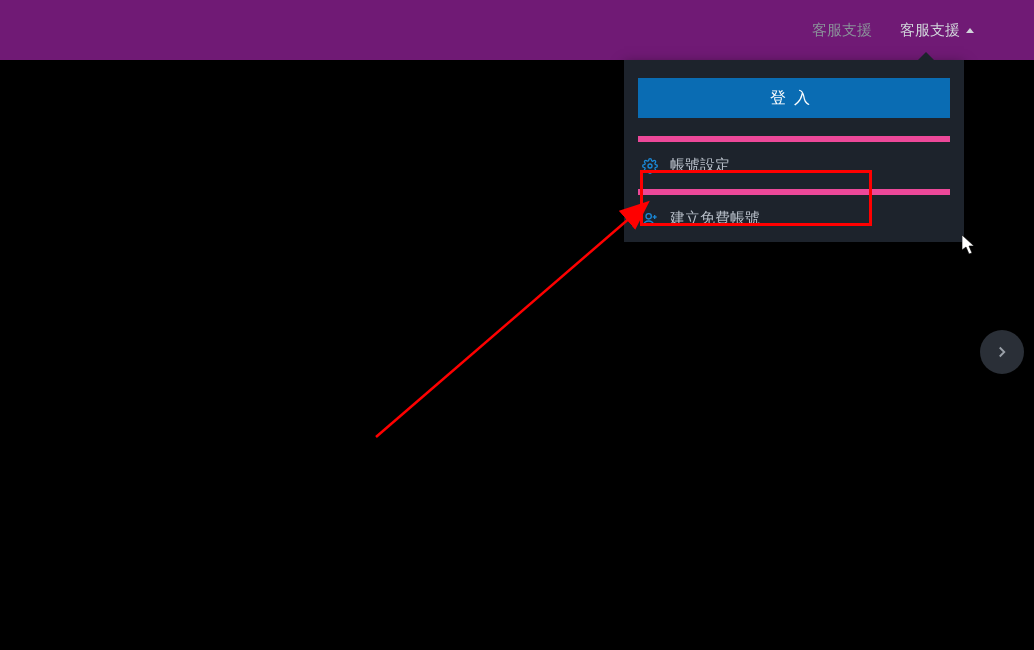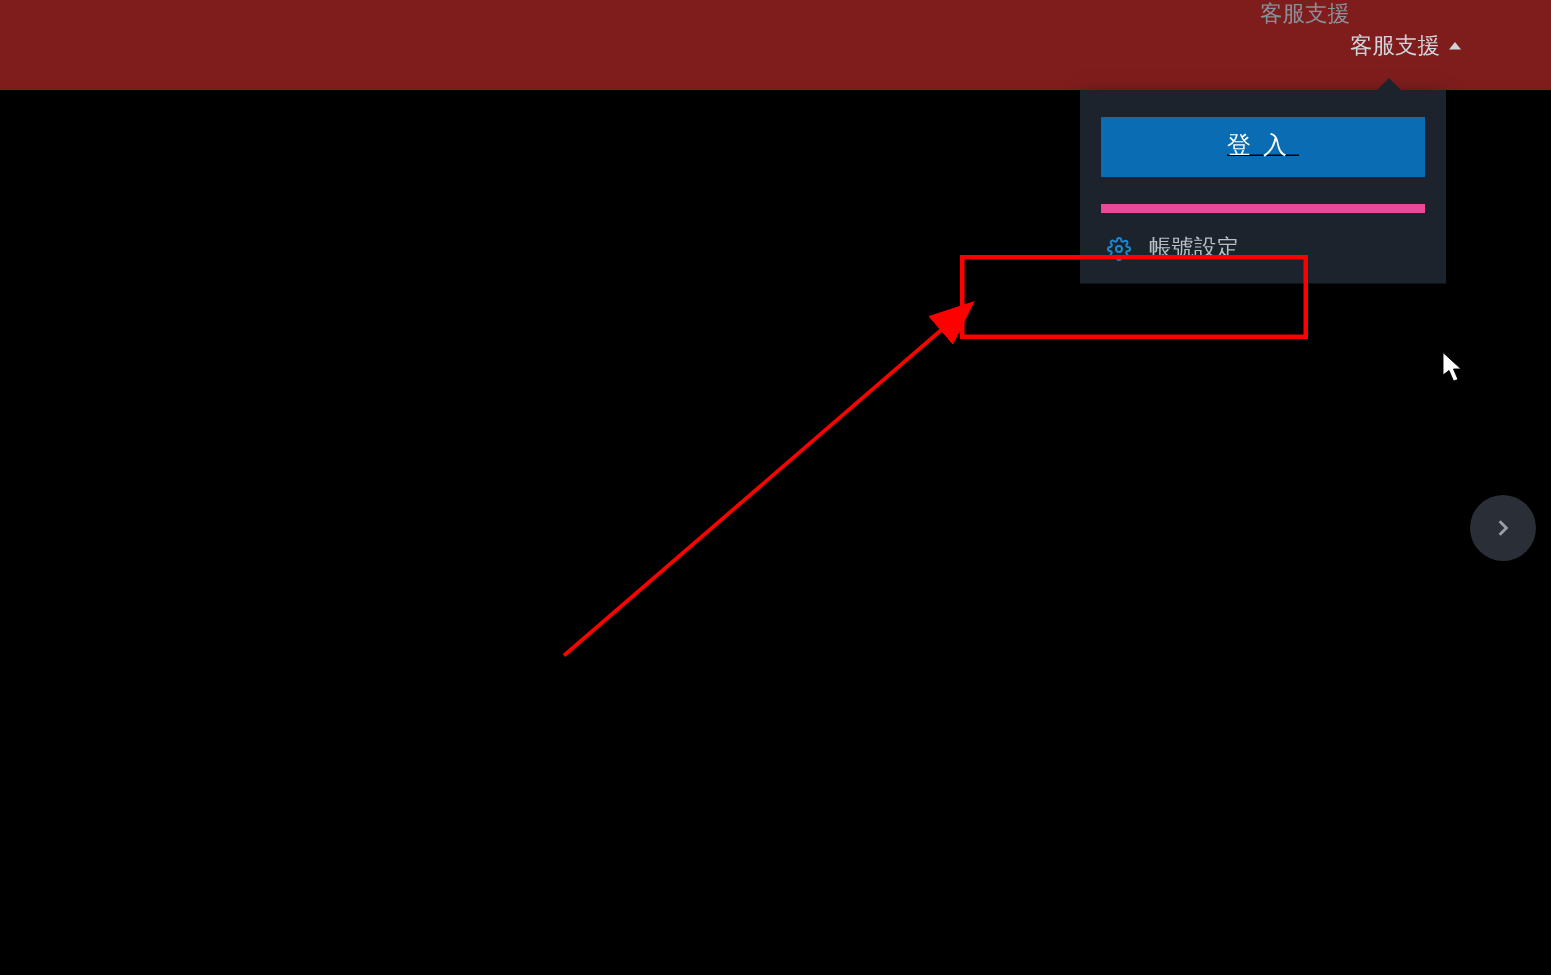--- a/index.html
+++ b/index.html
@@ -4,24 +4,26 @@
   <style>
     * { margin: 0; padding: 0; box-sizing: border-box; }
     html, body { width: 1034px; height: 650px; overflow: hidden; font-family: "Microsoft YaHei", Arial, sans-serif; }
     body { background: #000; position: relative; }
 
     
     .header {
       position: absolute;
       top: 0; left: 0; right: 0;
       height: 60px;
-      background: #7f1d1d;
+      background: #701a75;
       display: flex;
       justify-content: flex-end;
+      align-items: center;
       padding-right: 60px;
+      gap: 28px;
     }
     .header-link {
       color: #8a9099;
       font-size: 15px;
       cursor: pointer;
     }
     .header-account {
       color: #d0d4da;
       font-size: 15px;
       cursor: pointer;
@@ -35,25 +37,24 @@
       border-right: 4px solid transparent;
       border-bottom: 5px solid #d0d4da;
       display: inline-block;
     }
 
     
     .dropdown {
       position: absolute;
       top: 60px;
       right: 70px;
-      width: 244px;
+      width: 340px;
       background: #1d232c;
       padding: 18px 14px 0 14px;
       box-shadow: 0 4px 12px rgba(0,0,0,0.5);
-      text-decoration: underline;
     }
     .dropdown::before {
       content: "";
       position: absolute;
       top: -8px;
       right: 30px;
       width: 0; height: 0;
       border-left: 8px solid transparent;
       border-right: 8px solid transparent;
       border-bottom: 8px solid #1d232c;
@@ -147,20 +148,31 @@
   <div class="menu-item">
     <span class="icon gear-icon">
       <svg viewBox="0 0 24 24" width="16" height="16" stroke-width="2">
         <circle cx="12" cy="12" r="3"></circle>
         <path d="M19.4 15a1.7 1.7 0 0 0 .34 1.87l.06.06a2 2 0 1 1-2.83 2.83l-.06-.06a1.7 1.7 0 0 0-1.87-.34 1.7 1.7 0 0 0-1.03 1.56V21a2 2 0 1 1-4 0v-.09a1.7 1.7 0 0 0-1.11-1.56 1.7 1.7 0 0 0-1.87.34l-.06.06a2 2 0 1 1-2.83-2.83l.06-.06a1.7 1.7 0 0 0 .34-1.87 1.7 1.7 0 0 0-1.56-1.03H3a2 2 0 1 1 0-4h.09a1.7 1.7 0 0 0 1.56-1.11 1.7 1.7 0 0 0-.34-1.87l-.06-.06a2 2 0 1 1 2.83-2.83l.06.06a1.7 1.7 0 0 0 1.87.34h.08A1.7 1.7 0 0 0 10.12 3.1V3a2 2 0 1 1 4 0v.09a1.7 1.7 0 0 0 1.03 1.56 1.7 1.7 0 0 0 1.87-.34l.06-.06a2 2 0 1 1 2.83 2.83l-.06.06a1.7 1.7 0 0 0-.34 1.87v.08a1.7 1.7 0 0 0 1.56 1.03H21a2 2 0 1 1 0 4h-.09a1.7 1.7 0 0 0-1.56 1.03z"></path>
       </svg>
     </span>
     <span>帳號設定</span>
   </div>
 
+  <div class="menu-item">
+    <span class="icon user-icon">
+      <svg viewBox="0 0 24 24" width="16" height="16" stroke-width="2">
+        <circle cx="10" cy="8" r="4"></circle>
+        <path d="M2 22c0-4 4-7 8-7s8 3 8 7"></path>
+        <line x1="19" y1="6" x2="19" y2="12"></line>
+        <line x1="16" y1="9" x2="22" y2="9"></line>
+      </svg>
+    </span>
+    <span>建立免費帳號</span>
+  </div>
 </div>
 
 <div class="annot-box" style="left:640px; top:170px; width:232px; height:56px;"></div>
 
 <svg class="annot-arrow" style="left:0; top:0;" width="1034" height="650">
   <defs>
     <marker id="ah" markerWidth="12" markerHeight="10" refX="10" refY="5" orient="auto">
       <polygon points="0 0, 12 5, 0 10" fill="#ff0000"></polygon>
     </marker>
   </defs>

